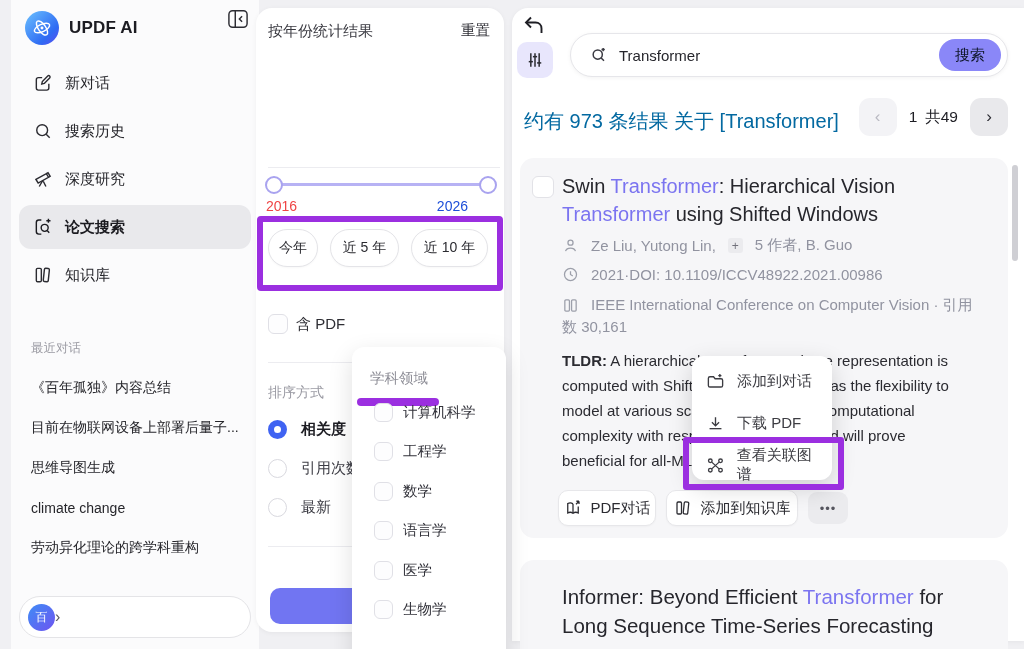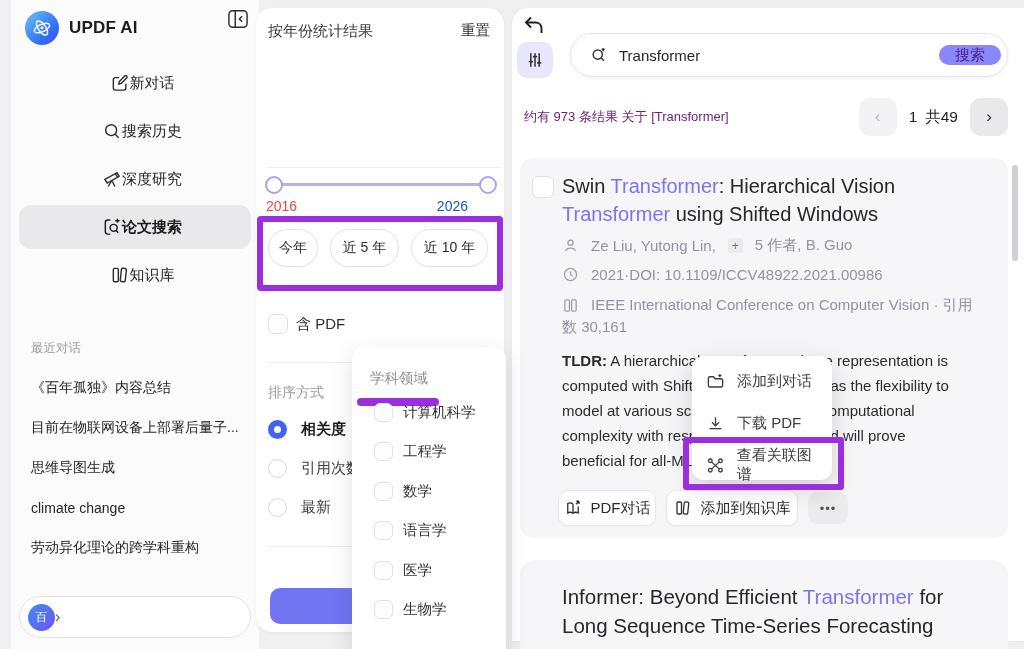--- a/index.html
+++ b/index.html
@@ -7,21 +7,21 @@
   body { font-family:"Liberation Sans","DejaVu Sans",sans-serif; background:#f0f0f3; }
   .stage { position:relative; width:1024px; height:649px; overflow:hidden; }
   svg { display:block; }
 
   
   .sidebar { position:absolute; left:0; top:0; width:248px; height:649px; background:#fbfbfc;margin-left:11px; }
   .logo-row { position:absolute; left:14px; top:10px; width:224px; height:36px; display:flex; align-items:center; }
   .logo { width:34px; height:34px; border-radius:50%; background:linear-gradient(135deg,#6cc2ff 0%,#2f6bf3 70%,#5b4bf0 100%); display:flex; align-items:center; justify-content:center; }
   .app-title { margin-left:10px; font-size:17px; font-weight:bold; color:#1c1c22; letter-spacing:.2px; }
   .collapse-btn { position:absolute; right:8px; top:7px; width:26px; height:24px; display:flex; align-items:center; justify-content:center; cursor:pointer; }
-  .nav-item { position:absolute; left:8px; width:232px; height:44px; border-radius:12px; display:flex; align-items:center; padding-left:14px; cursor:pointer;justify-content:center; }
+  .nav-item { position:absolute; left:8px; width:232px; height:44px; border-radius:12px; display:flex; align-items:center; padding-left:14px; gap:12px; cursor:pointer; }
   .nav-item .lbl { font-size:15px; color:#26262b; }
   .nav-item.active { background:#e9e9ec; }
   .nav-item.active .lbl { font-weight:bold; color:#1b1b20; }
   .recent-label { position:absolute; left:20px; top:340px; font-size:12.5px; color:#9b9ba3; }
   .recent-item { position:absolute; left:8px; width:232px; height:34px; display:flex; align-items:center; padding-left:12px; border-radius:10px; font-size:14px; color:#26262b; white-space:nowrap; overflow:hidden; text-overflow:ellipsis; cursor:pointer; }
   .recent-item span { white-space:nowrap; overflow:hidden; text-overflow:ellipsis; max-width:212px; }
   .user-card { position:absolute; left:8px; top:596px; width:232px; height:42px; background:#ffffff; border:1px solid #e4e4e7; border-radius:21px; display:flex; align-items:center; padding:0 12px 0 8px; cursor:pointer; }
   .avatar { width:27px; height:27px; border-radius:50%; background:linear-gradient(135deg,#3f8df6,#6e54f0); color:#fff; font-size:12px; display:flex; align-items:center; justify-content:center; }
   .user-name { margin-left:9px; font-size:14px; color:#1f1f25; flex:1; white-space:nowrap; overflow:hidden; text-overflow:ellipsis; }
   .user-chevron { color:#5b5b63; font-size:16px; }
@@ -61,22 +61,22 @@
   .subj-row { position:absolute; left:22px; display:flex; align-items:center; gap:10px; cursor:pointer; }
   .subj-row .cbx { width:19px; height:19px; }
   .subj-lbl { font-size:14.5px; color:#32323a; }
 
   
   .main-panel { position:absolute; left:512px; top:8px; width:512px; height:633px; background:#ffffff; border-radius:16px 0 0 0; box-shadow:0 1px 5px rgba(0,0,0,.05); }
   .back-btn { position:absolute; left:10px; top:6px; width:28px; height:26px; cursor:pointer; }
   .filterbar-btn { position:absolute; left:5px; top:34px; width:36px; height:36px; background:#e8e6fc; border-radius:10px; display:flex; align-items:center; justify-content:center; cursor:pointer; }
   .search-bar { position:absolute; left:58px; top:25px; width:438px; height:44px; background:#fff; border:1px solid #e6e6ea; border-radius:22px; box-shadow:0 1px 4px rgba(0,0,0,.05); display:flex; align-items:center; padding:0 6px 0 18px; cursor:text; }
   .search-query { margin-left:10px; font-size:15px; color:#26262c; flex:1; }
-  .search-btn { width:62px; height:20px; background:#8a87f8; border-radius:16px; color:#4c1d95; font-size:15px; display:flex; align-items:center; justify-content:center; cursor:pointer; }
-  .meta-info { position:absolute; left:12px; top:100px; font-size:13px; color:#701a75; }
+  .search-btn { width:62px; height:32px; background:#8a87f8; border-radius:16px; color:#0f172a; font-size:15px; display:flex; align-items:center; justify-content:center; cursor:pointer; }
+  .meta-info { position:absolute; left:12px; top:100px; font-size:20px; color:#0369a1; }
   .pager { position:absolute; right:16px; top:90px; display:flex; align-items:center; gap:12px; }
   .pg-btn { width:38px; height:38px; border-radius:11px; display:flex; align-items:center; justify-content:center; font-size:17px; cursor:pointer; }
   .pg-prev { background:#f3f3f6; color:#b9b9c2; }
   .pg-next { background:#e9e9ec; color:#2c2c33; }
   .pg-num { font-size:15.5px; color:#1e1e24; }
   .pg-total { font-size:15.5px; color:#1e1e24; margin-left:-4px; }
   .scroll-thumb { position:absolute; left:500px; top:157px; width:6px; height:96px; background:#cfcfd4; border-radius:3px; cursor:pointer; }
 
   .card { position:absolute; left:8px; width:488px; background:#f6f6f8; border-radius:14px; }
   .card1 { top:150px; height:380px; }

